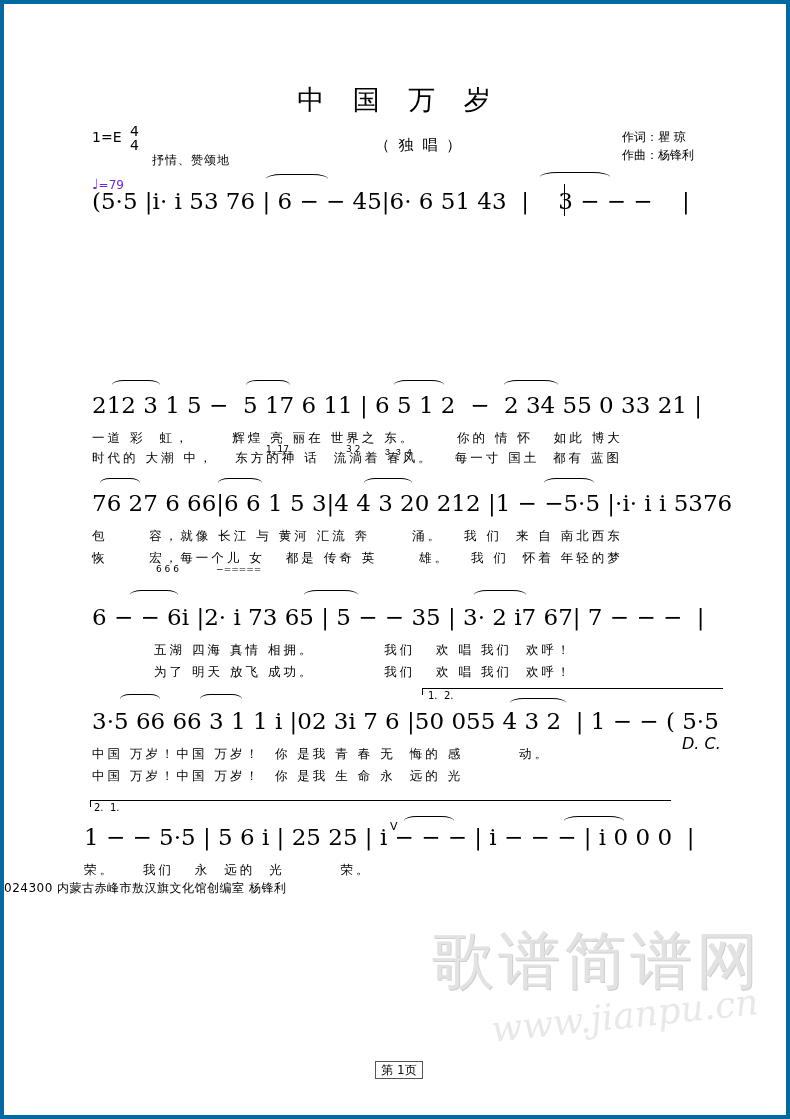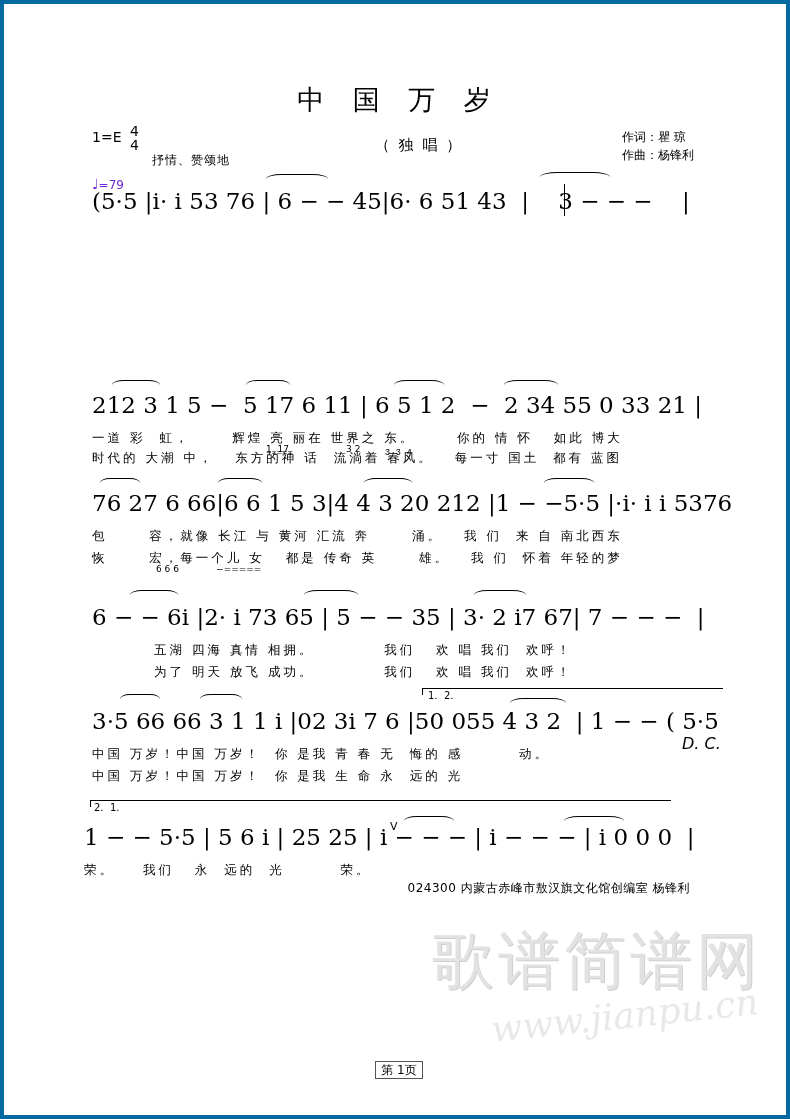--- a/index.html
+++ b/index.html
@@ -49,21 +49,21 @@
   }
   .barline { position:absolute; width:1px; background:#000; }
   .bracket { position:absolute; border-top:1px solid #000; height:6px; border-left:1px solid #000; border-right:1px solid #000; }
   .slur {
     position:absolute; border-top:1.3px solid #000; border-radius:50%/100%;
     height:9px; border-left:none; border-right:none;
   }
   .dc { position:absolute; font-size:16px; font-style:italic; }
   
   .footer-note {
-    position:absolute; left:0; top:876px; width:686px; text-align:right;
+    position:absolute; left:0; top:876px; width:686px; text-align:left;
     font-size:12px; color:#000; letter-spacing:0.5px;
   }
   .pagenum {
     position:absolute; left:0; top:1058px; width:790px; text-align:center;
     font-size:12px; color:#000;
   }
   .pagenum span { border:1px solid #555; padding:1px 5px; }
   
   .wm {
     position:absolute; right:18px; bottom:66px; width:430px; height:130px;

